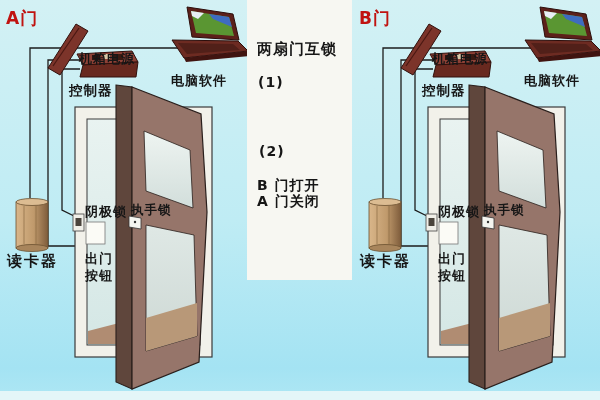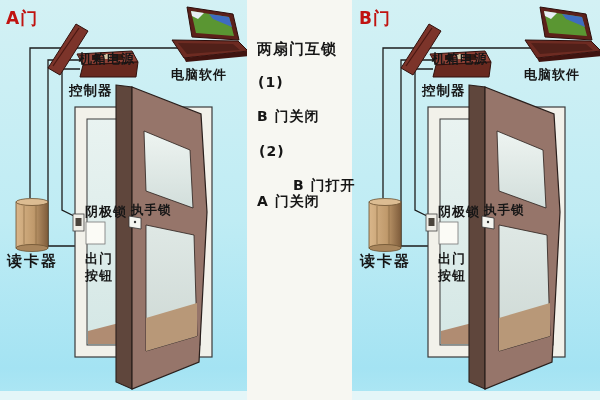--- a/index.html
+++ b/index.html
@@ -2,53 +2,52 @@
 <html style="--color-background-top: #d3f1f4; --color-background-bottom: #a4e3f3; --color-panel: #f7f7f2; --color-door-leaf: #96756a; --color-door-frame: #f2f1ea; --color-device-box: #7c342a; --color-card-reader: #c09a6c; --color-label-red: #c01310; --color-label-black: #161616; --color-wire: #1c1c1c;"><head>
 <meta charset="utf-8">
 <style>
   html,body{margin:0;padding:0;}
   .stage{
     position:relative;width:600px;height:400px;overflow:hidden;
     background:linear-gradient(180deg,var(--color-background-top,#d3f1f4) 0%,#bfecf4 55%,var(--color-background-bottom,#a4e3f3) 92%,#aee7f4 100%);
     font-family:"DejaVu Sans",sans-serif;
   }
   .bottom-stripe{position:absolute;left:0;top:391px;width:600px;height:9px;background:#e4f6f8;z-index:0;}
-  .center-panel{position:absolute;left:247px;top:0;width:105px;height:400px;background:var(--color-panel,#f7f7f2);z-index:1;}
+  .center-panel{position:absolute;left:247px;top:0;width:105px;height:280px;background:var(--color-panel,#f7f7f2);z-index:1;}
   .cp{position:absolute;font-weight:bold;color:var(--color-label-black,#1a1a1a);font-size:14px;letter-spacing:1px;white-space:nowrap;}
   .cp-title{left:10px;top:40px;font-size:15px;}
   .cp-num1{left:11px;top:74px;}
   .cp-l1a{left:10px;top:92px;}
   .cp-l1b{left:10px;top:108px;}
   .cp-num2{left:12px;top:143px;}
-  .cp-l2a{left:10px;top:177px;margin-left:36px;}
+  .cp-l2a{left:10px;top:177px;}
   .cp-l2b{left:10px;top:193px;text-align:center;}
   .door-group{position:absolute;top:0;width:269px;height:400px;z-index:2;}
   .door-a{left:0;}
   .door-b{left:353px;}
   .door-art{position:absolute;left:0;top:0;width:247px;height:400px;}
   .lbl{position:absolute;font-weight:bold;color:var(--color-label-black,#161616);font-size:13px;letter-spacing:1px;white-space:nowrap;line-height:1.2;}
   .door-lbl{left:6px;top:8px;font-size:17px;color:var(--color-label-red,#c01310);letter-spacing:1px;}
   .power-lbl{left:79px;top:27px;margin-top:24px;}
-  .software-lbl{left:171px;top:67px;}
+  .software-lbl{left:171px;top:73px;}
   .controller-lbl{left:69px;top:82px;font-size:13.5px;text-align:center;}
   .cathode-lbl{left:85px;top:204px;font-size:13px;}
   .handle-lbl{left:131px;top:202px;font-size:12.5px;}
   .reader-lbl{left:7px;top:252px;font-size:15px;letter-spacing:2px;}
   .exit-lbl{left:85px;top:251px;white-space:pre-line;line-height:1.3;}
 </style>
 </head>
 <body>
 
 <div class="stage">
   <div class="bottom-stripe"></div>
 
   <div class="center-panel">
     <div class="cp cp-title">两扇门互锁</div>
     <div class="cp cp-num1">(1)</div>
-    <div class="cp cp-l1b">B  门关闭</div>
     <div class="cp cp-num2">(2)</div>
     <div class="cp cp-l2a">B  门打开</div>
     <div class="cp cp-l2b">A  门关闭</div>
   </div>
 
   <div class="door-group door-a">
     <svg class="door-art" viewBox="0 0 247 400" aria-hidden="true">
       <defs>
         <linearGradient id="glassU-a" x1="0" y1="0" x2="0" y2="1">
           <stop offset="0" stop-color="#eef4f1"></stop>

